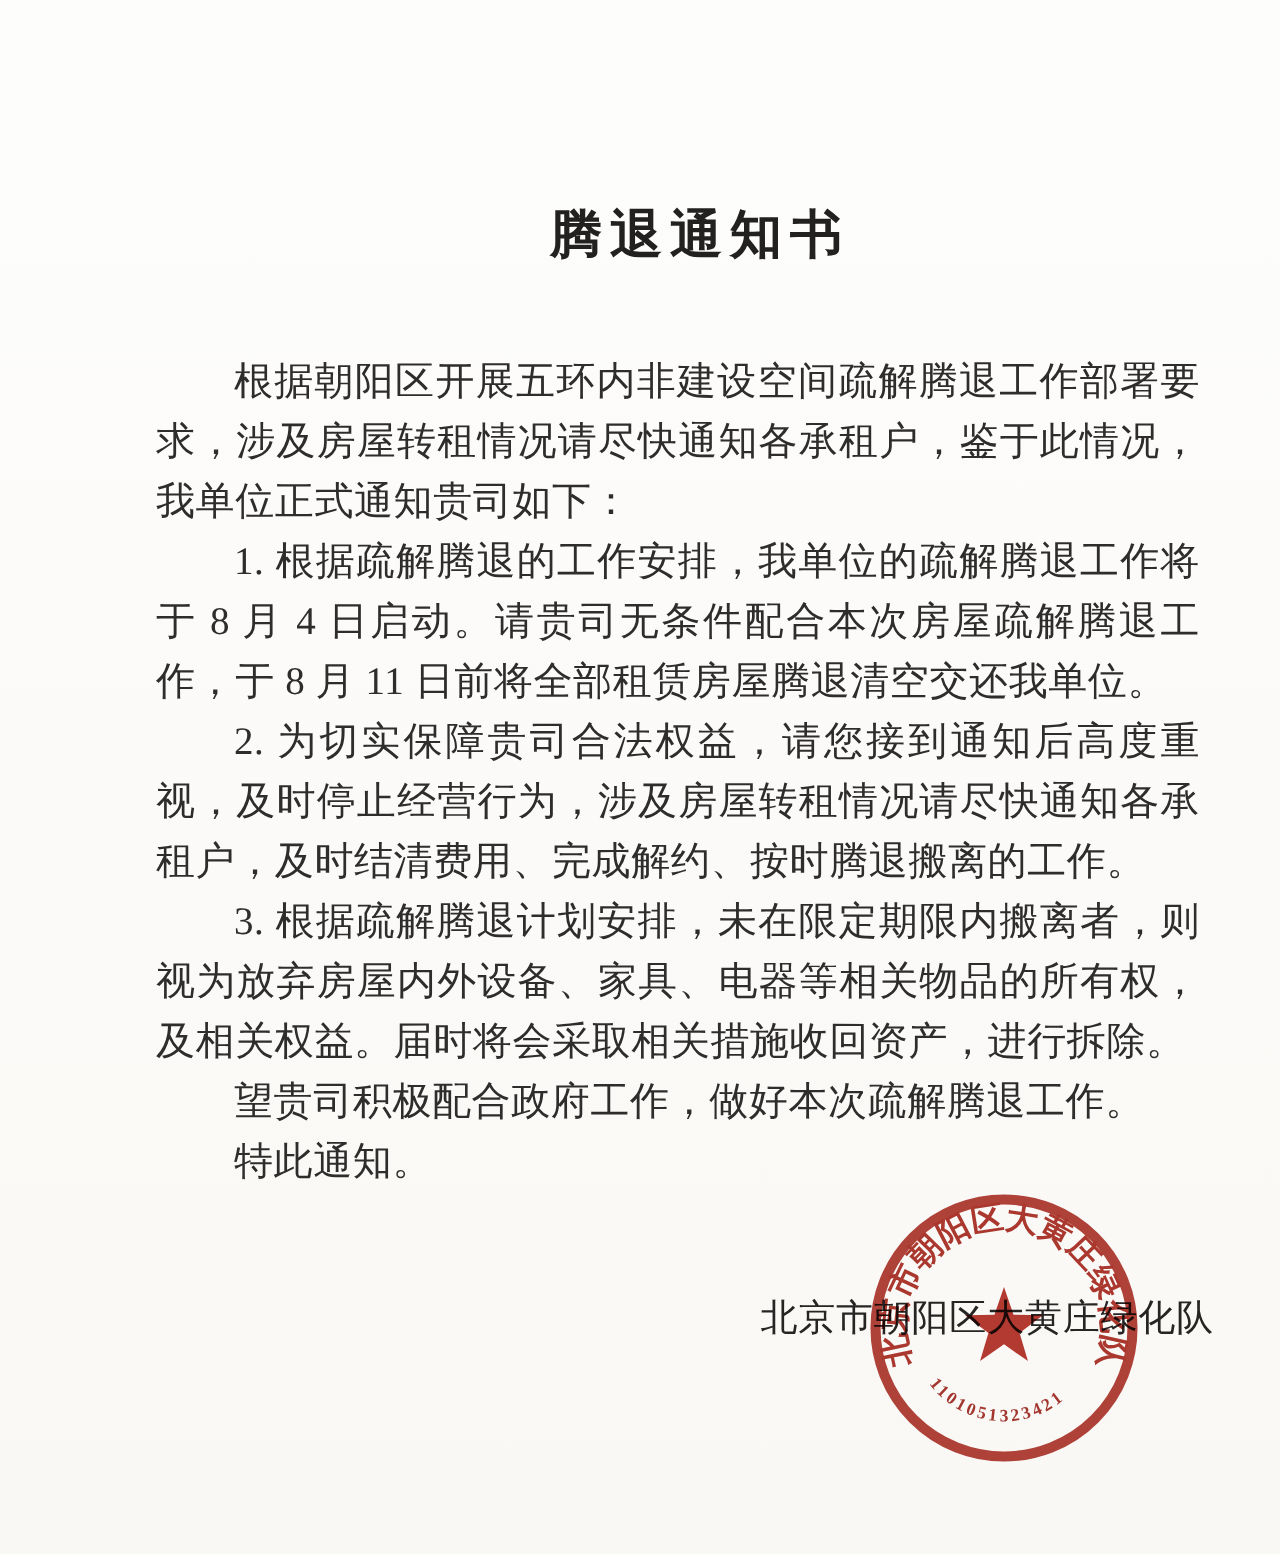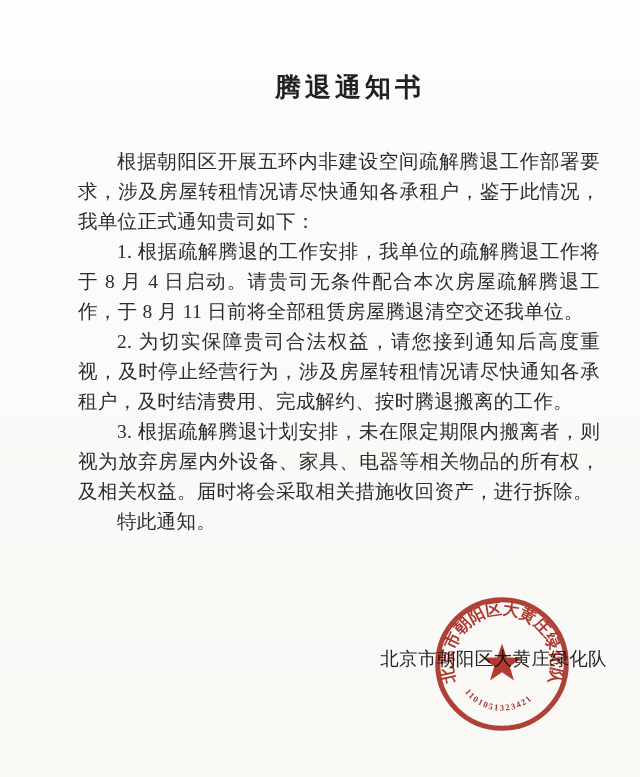--- a/index.html
+++ b/index.html
@@ -10,21 +10,21 @@
     overflow:hidden;
   }
   .page{
     position:relative;
     width:640px;height:777px;
     background:linear-gradient(180deg,#fdfdfc 0%,#fbfaf8 55%,#f9f8f5 100%);
     color:#2b2a28;
   }
   .title{
     margin:0 25px 0 85px;
-    padding-top:70px;
+    padding-top:100px;
     text-align:center;
     font-size:26px;
     font-weight:700;
     letter-spacing:4px;
     color:#222120;
   }
   .content{
     margin:42px 40px 0 78px;
   }
   .salutation{
@@ -92,20 +92,21 @@
 <div class="page">
 
   <h1 class="title">腾退通知书</h1>
 
   <div class="content">
     <div class="body-text">
       <p>根据朝阳区开展五环内非建设空间疏解腾退工作部署要求，涉及房屋转租情况请尽快通知各承租户，鉴于此情况，我单位正式通知贵司如下：</p>
       <p>1. 根据疏解腾退的工作安排，我单位的疏解腾退工作将于 8 月 4 日启动。请贵司无条件配合本次房屋疏解腾退工作，于 8 月 11 日前将全部租赁房屋腾退清空交还我单位。</p>
       <p>2. 为切实保障贵司合法权益，请您接到通知后高度重视，及时停止经营行为，涉及房屋转租情况请尽快通知各承租户，及时结清费用、完成解约、按时腾退搬离的工作。</p>
       <p>3. 根据疏解腾退计划安排，未在限定期限内搬离者，则视为放弃房屋内外设备、家具、电器等相关物品的所有权，及相关权益。届时将会采取相关措施收回资产，进行拆除。</p>
+      <p>望贵司积极配合政府工作，做好本次疏解腾退工作。</p>
       <p>特此通知。</p>
     </div>
   </div>
 
   <div class="signature">
     <div class="org">北京市朝阳区大黄庄绿化队</div>
   </div>
 
   <div class="seal">
     <svg viewBox="0 0 150 150" xmlns="http://www.w3.org/2000/svg">

